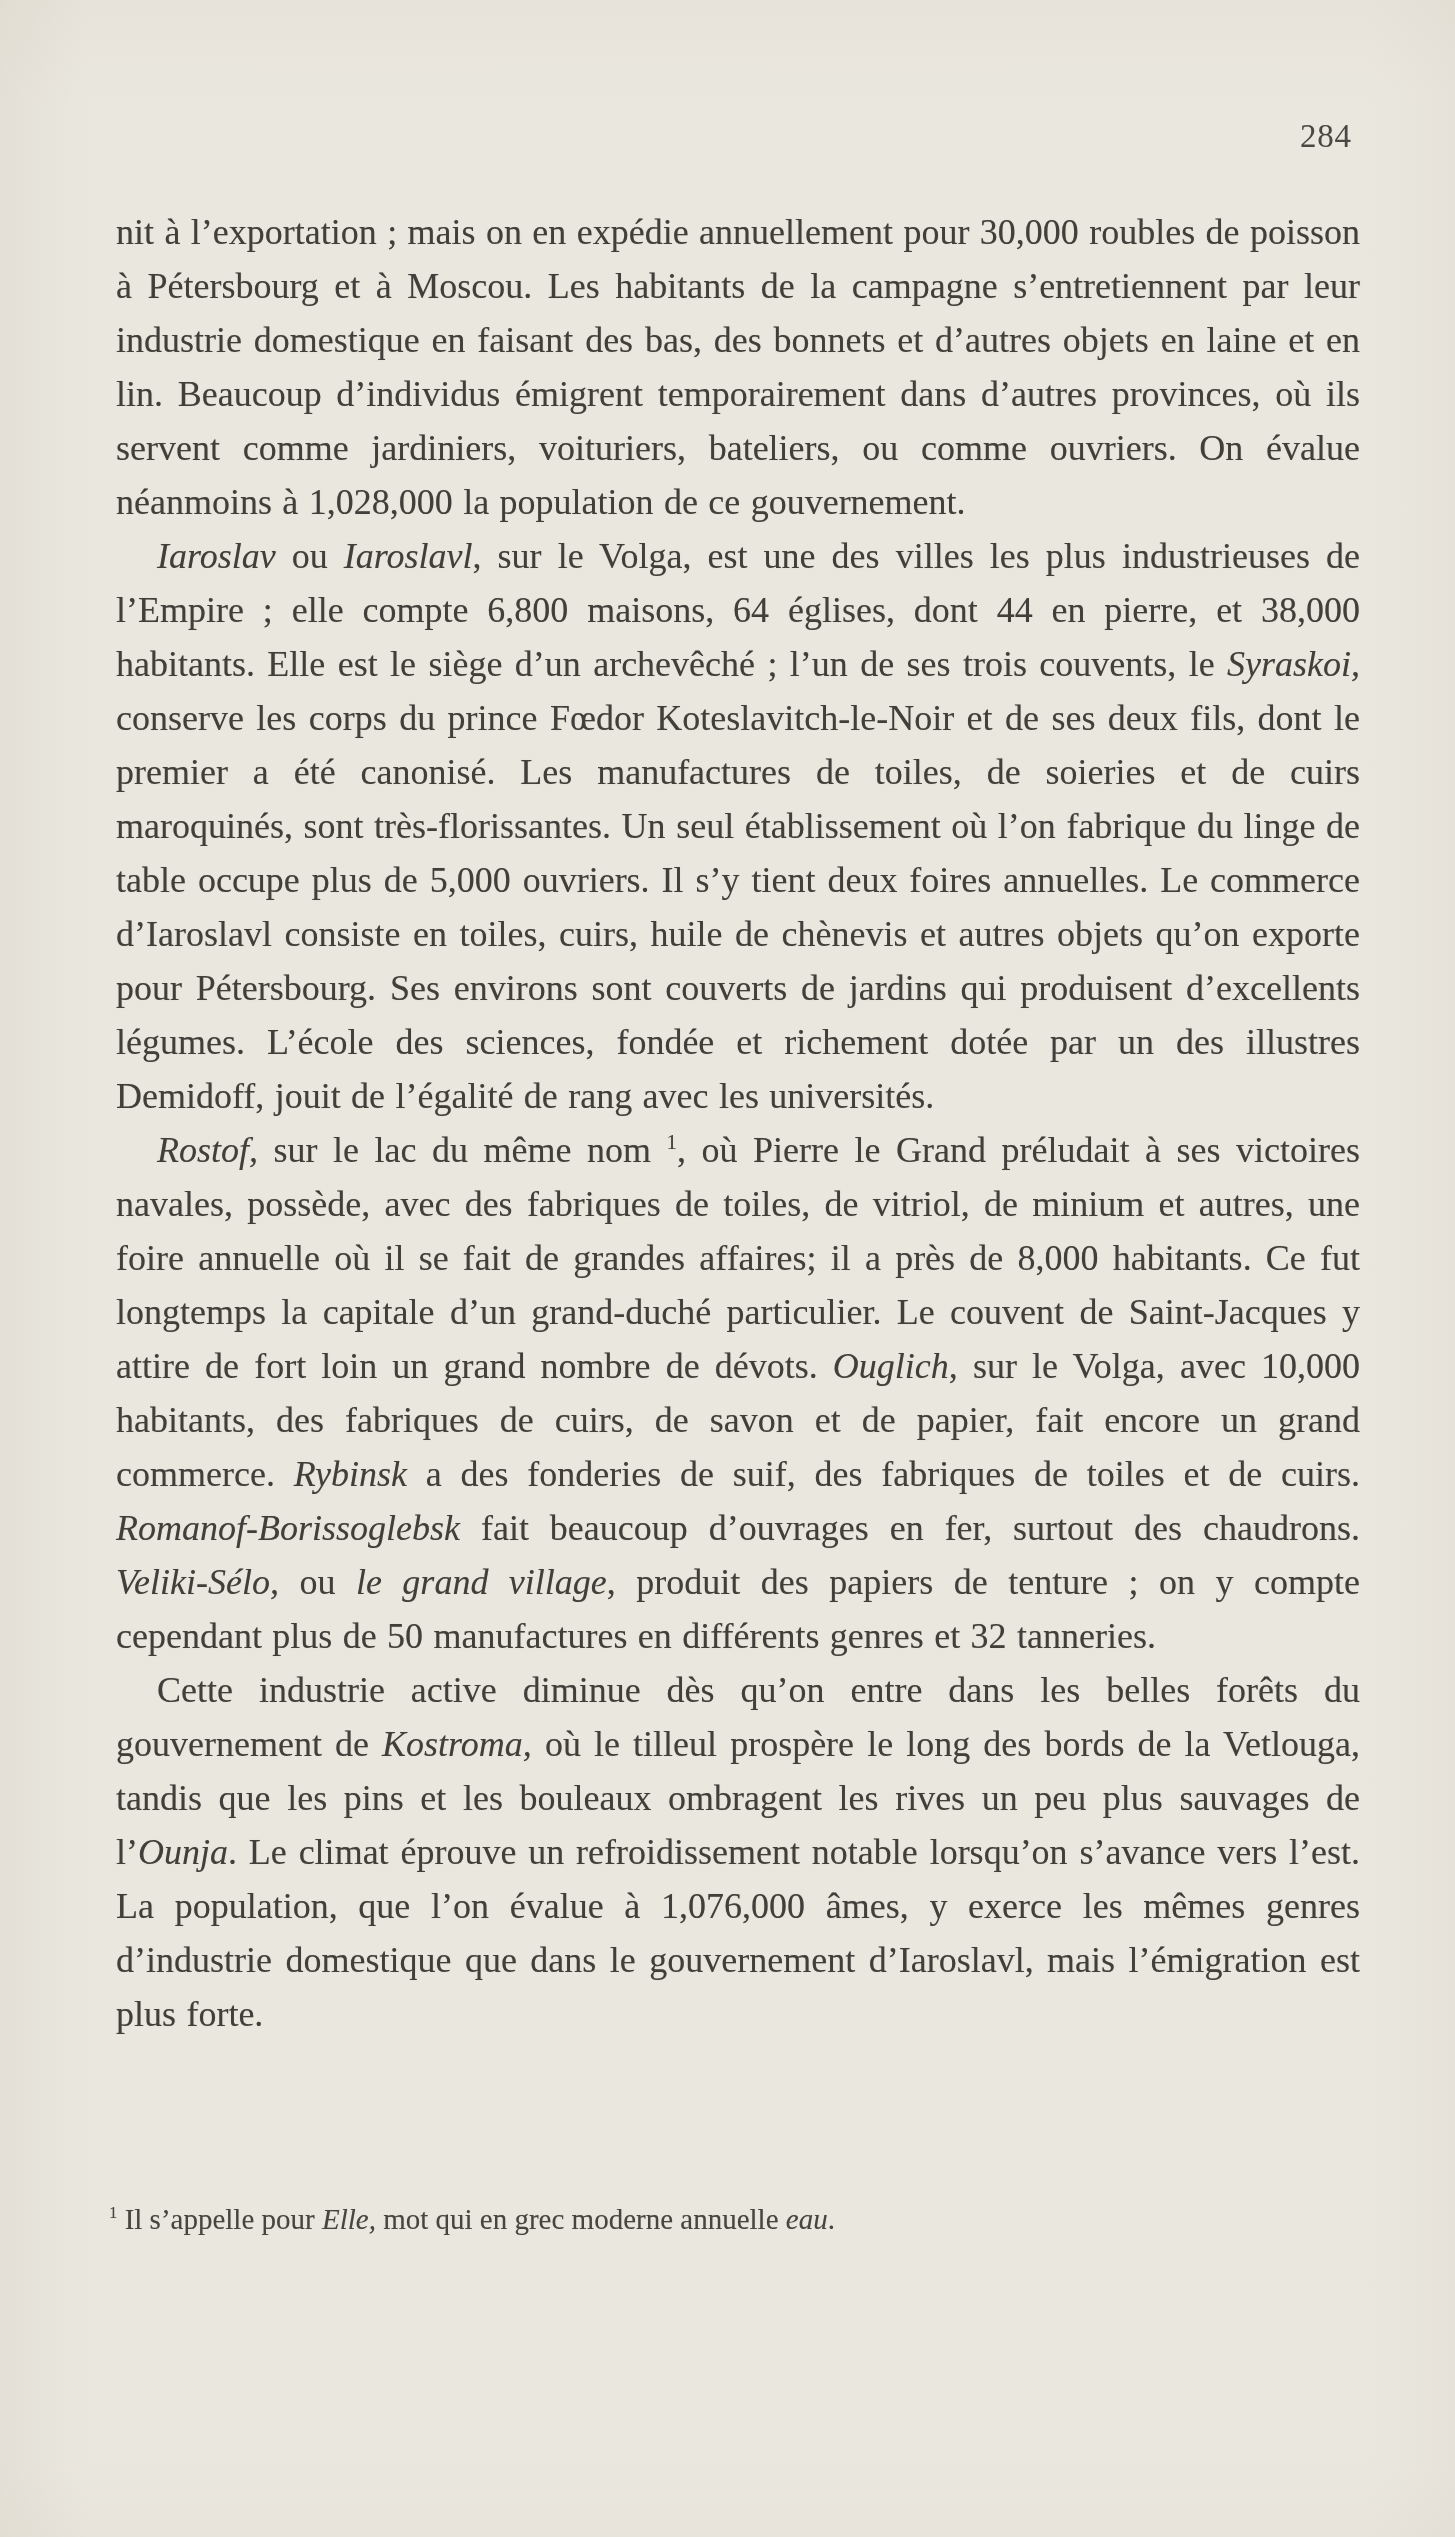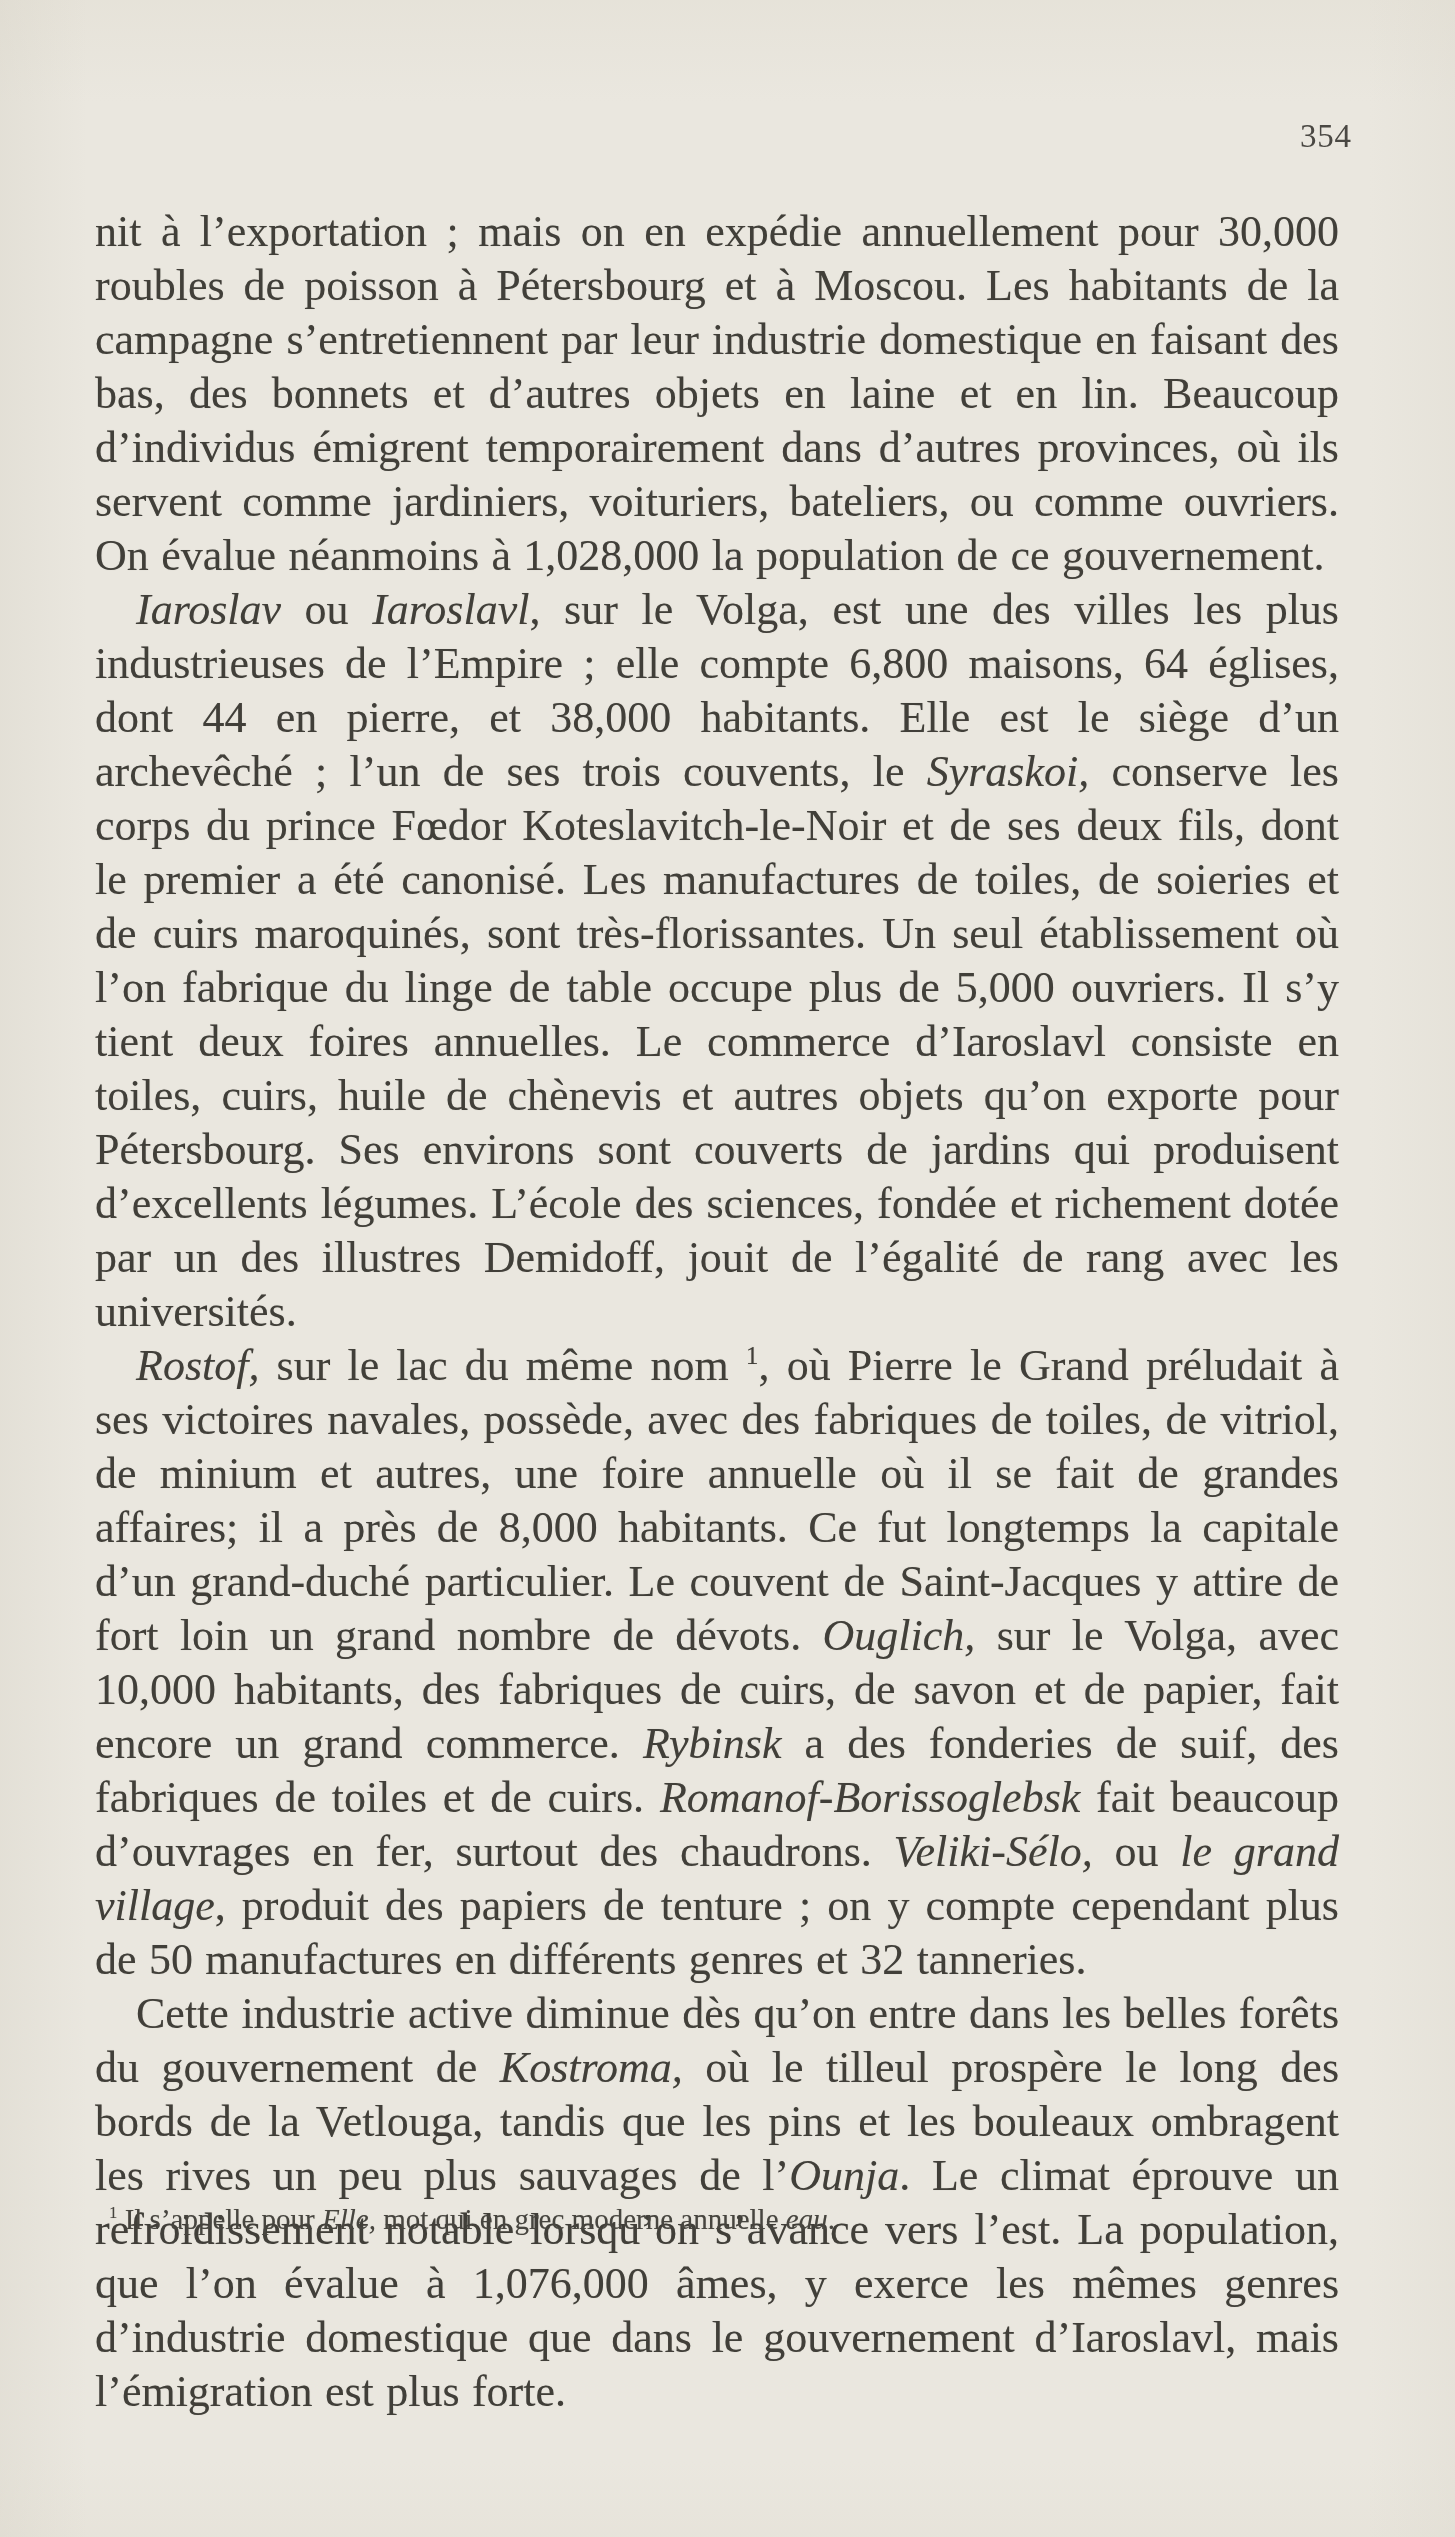--- a/index.html
+++ b/index.html
@@ -26,23 +26,23 @@
     text-align: center;
     font-size: 30px; letter-spacing: 2.1px;
     white-space: nowrap;
   }
   .folio {
     position: absolute; right: 1.4px; top: 0;
     font-size: 33px; letter-spacing: 0.7px;
   }
   .text-block {
     position: absolute;
-    top: 205px; left: 95px; width: 1244px;
+    top: 205px; left: 116px; width: 1244px;
     text-align: justify;
-    font-size: 44px; line-height: 54px;
+    font-size: 36px; line-height: 54px;
     word-spacing: 1.4px;
     color: #413f39;
     text-shadow: 0 0 0.7px rgba(64,62,56,0.35);
   }
   .text-block p { margin: 0; padding: 0; }
   .text-block p.indent { text-indent: 41px; }
   em { font-style: italic; }
   sup { font-size: 58%; vertical-align: super; line-height: 0; }
   .footnote {
     position: absolute;
@@ -50,21 +50,21 @@
     font-size: 29px; line-height: 39px;
     color: #47453f;
     text-shadow: 0 0 0.7px rgba(64,62,56,0.3);
   }
 </style>
 </head>
 <body>
 
 <div class="page">
   <div class="running-head">
-    <span class="folio">354</span>
+    <span class="folio">284</span>
   </div>
   <div class="text-block" id="paragraphs">
       <p class=""><span>nit à l’exportation ; mais on en expédie annuellement pour 30,000 roubles de poisson à Pétersbourg et à Moscou. Les habitants de la campagne s’entretiennent par leur industrie domestique en faisant des bas, des bonnets et d’autres objets en laine et en lin. Beaucoup d’individus émigrent temporairement dans d’autres provinces, où ils servent comme jardiniers, voituriers, bateliers, ou comme ouvriers. On évalue néanmoins à 1,028,000 la population de ce gouvernement.</span></p>
       <p class="indent"><em>Iaroslav</em><span> ou </span><em>Iaroslavl</em><span>, sur le Volga, est une des villes les plus industrieuses de l’Empire ; elle compte 6,800 maisons, 64 églises, dont 44 en pierre, et 38,000 habitants. Elle est le siège d’un archevêché ; l’un de ses trois couvents, le </span><em>Syraskoi,</em><span> conserve les corps du prince Fœdor Koteslavitch-le-Noir et de ses deux fils, dont le premier a été canonisé. Les manufactures de toiles, de soieries et de cuirs maroquinés, sont très-florissantes. Un seul établissement où l’on fabrique du linge de table occupe plus de 5,000 ouvriers. Il s’y tient deux foires annuelles. Le commerce d’Iaroslavl consiste en toiles, cuirs, huile de chènevis et autres objets qu’on exporte pour Pétersbourg. Ses environs sont couverts de jardins qui produisent d’excellents légumes. L’école des sciences, fondée et richement dotée par un des illustres Demidoff, jouit de l’égalité de rang avec les universités.</span></p>
       <p class="indent"><em>Rostof,</em><span> sur le lac du même nom </span><sup>1</sup><span>, où Pierre le Grand préludait à ses victoires navales, possède, avec des fabriques de toiles, de vitriol, de minium et autres, une foire annuelle où il se fait de grandes affaires; il a près de 8,000 habitants. Ce fut longtemps la capitale d’un grand-duché particulier. Le couvent de Saint-Jacques y attire de fort loin un grand nombre de dévots. </span><em>Ouglich,</em><span> sur le Volga, avec 10,000 habitants, des fabriques de cuirs, de savon et de papier, fait encore un grand commerce. </span><em>Rybinsk</em><span> a des fonderies de suif, des fabriques de toiles et de cuirs. </span><em>Romanof-Borissoglebsk</em><span> fait beaucoup d’ouvrages en fer, surtout des chaudrons. </span><em>Veliki-Sélo,</em><span> ou </span><em>le grand village</em><span>, produit des papiers de tenture ; on y compte cependant plus de 50 manufactures en différents genres et 32 tanneries.</span></p>
       <p class="indent"><span>Cette industrie active diminue dès qu’on entre dans les belles forêts du gouvernement de </span><em>Kostroma,</em><span> où le tilleul prospère le long des bords de la Vetlouga, tandis que les pins et les bouleaux ombragent les rives un peu plus sauvages de l’</span><em>Ounja</em><span>. Le climat éprouve un refroidissement notable lorsqu’on s’avance vers l’est. La population, que l’on évalue à 1,076,000 âmes, y exerce les mêmes genres d’industrie domestique que dans le gouvernement d’Iaroslavl, mais l’émigration est plus forte.</span></p>
     </div>
   <div class="footnote" id="footnote"><sup>1</sup><span> Il s’appelle pour </span><em>Elle,</em><span> mot qui en grec moderne annuelle </span><em>eau</em><span>.</span></div>
 </div>
 

